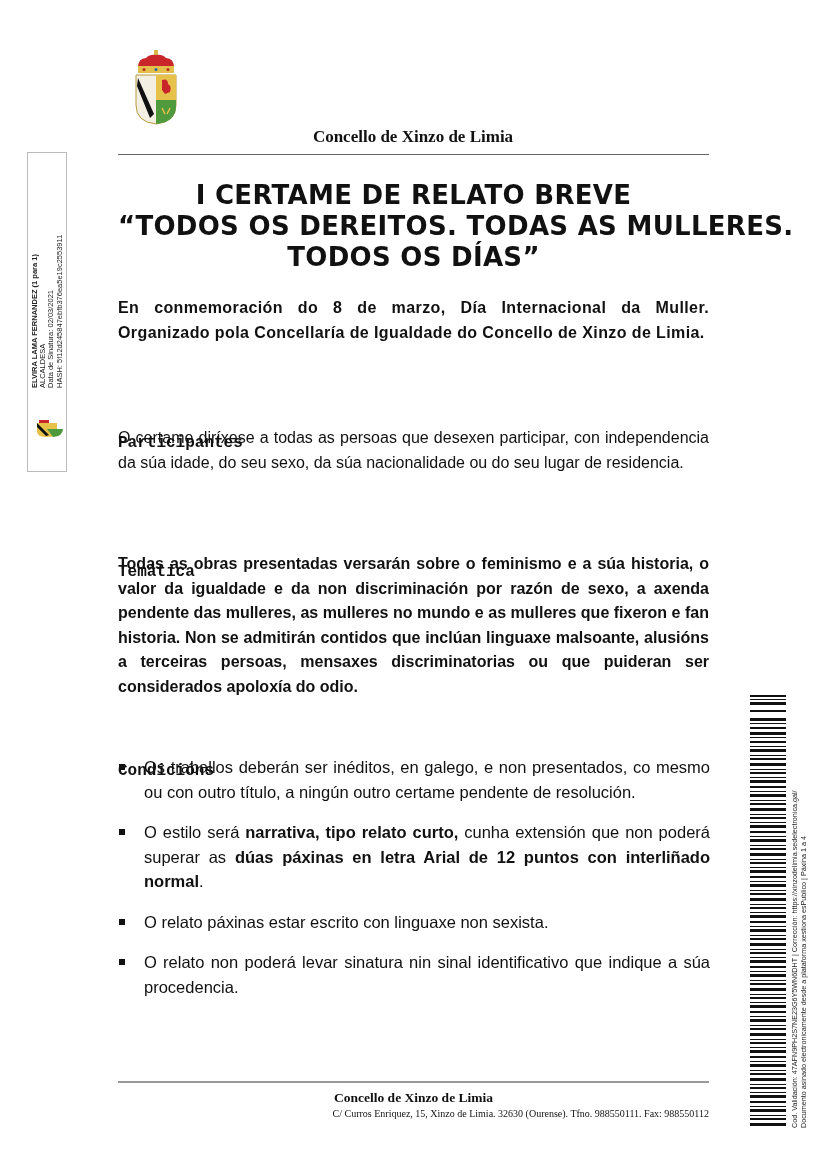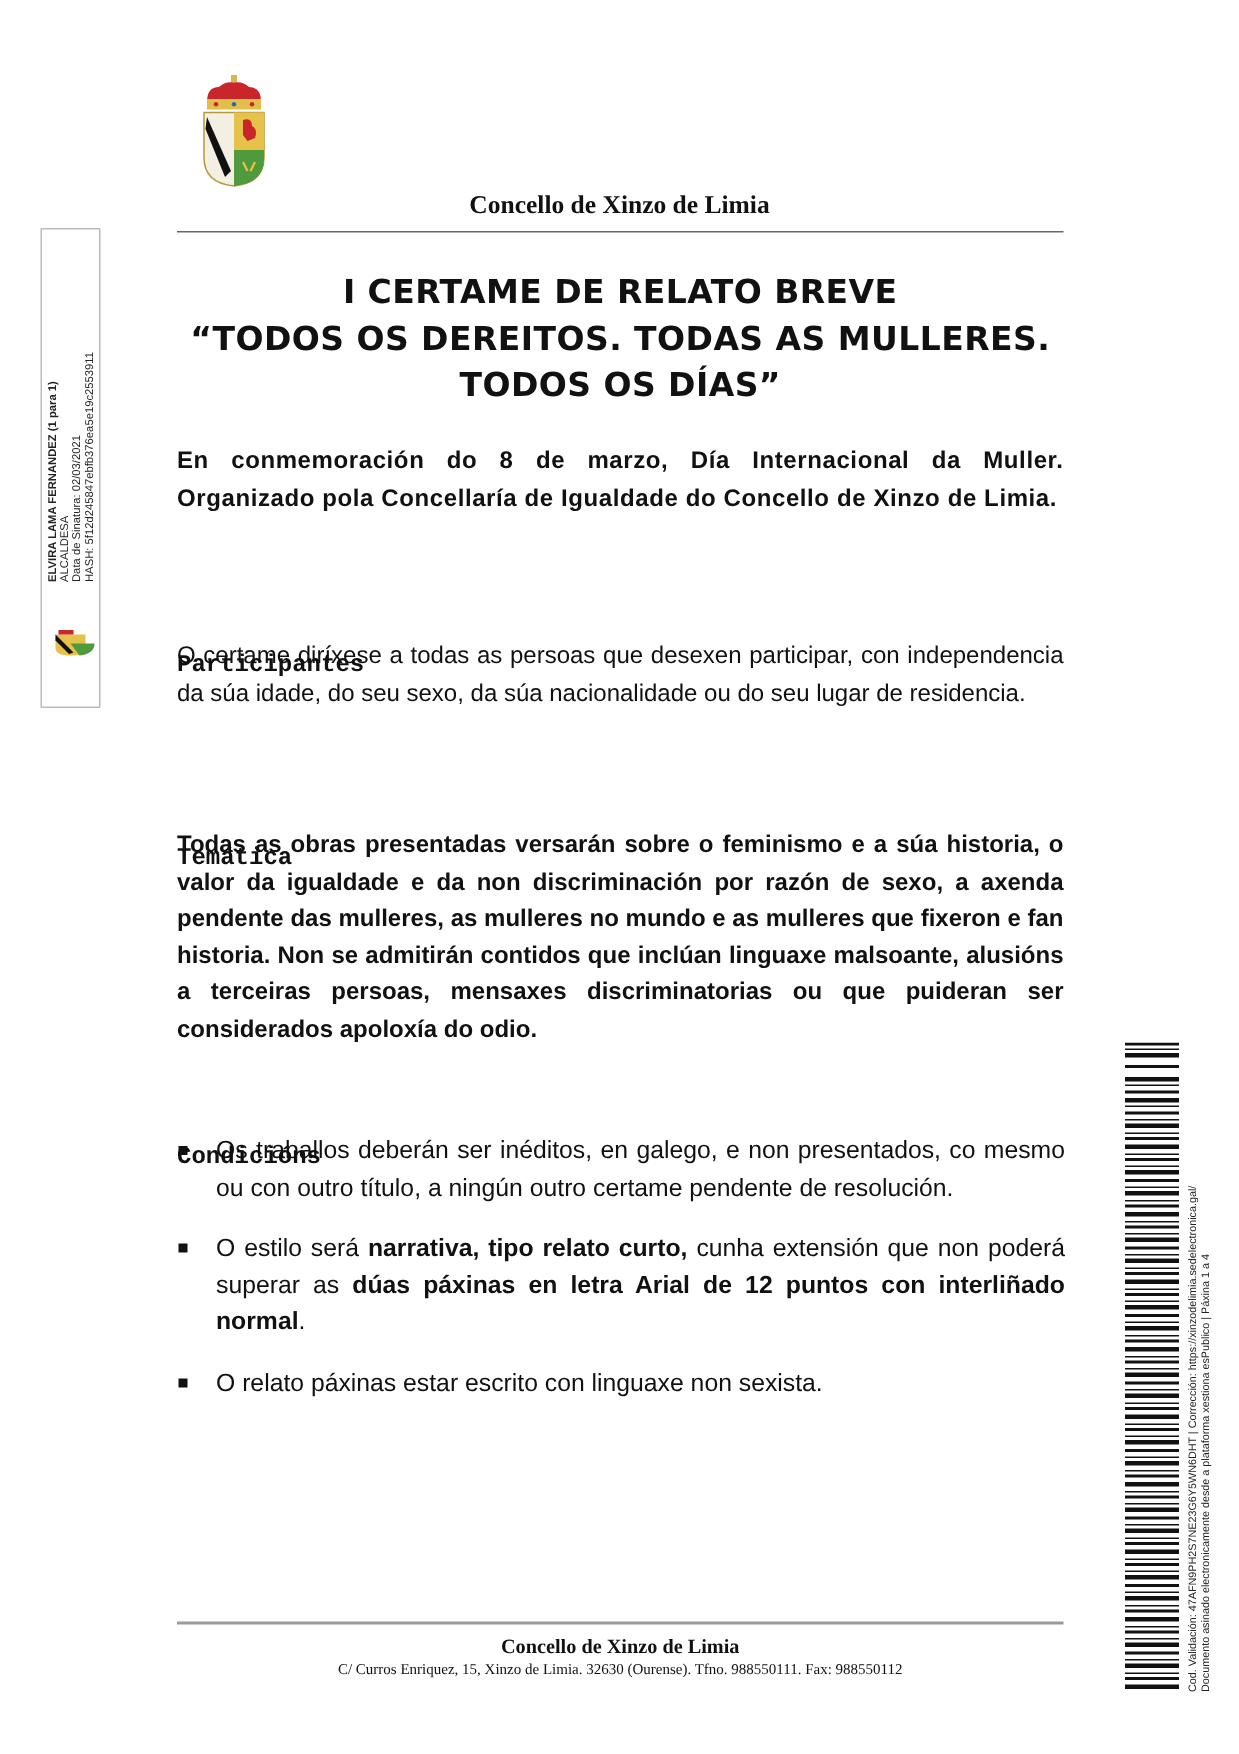--- a/index.html
+++ b/index.html
@@ -7,21 +7,21 @@
   .page { position: absolute; left: 0; top: 0; width: 826px; height: 1169px; }
 
   
   .crest { position: absolute; left: 132px; top: 50px; width: 48px; height: 76px; }
   .header-title { position: absolute; left: 118px; top: 127px; width: 590px; text-align: center;
     font-family: "Liberation Serif", serif; font-weight: bold; font-size: 17px; }
   .header-rule { position: absolute; left: 118px; top: 154px; width: 591px; height: 0; border-top: 1px solid #666; }
 
   
   .doc-title { position: absolute; left: 118px; top: 180px; width: 591px; text-align: center;
-    font-family: "DejaVu Sans", sans-serif; font-weight: bold; font-size: 22px; line-height: 31px; letter-spacing: 0.3px; }
+    font-family: "DejaVu Sans", sans-serif; font-weight: bold; font-size: 26px; line-height: 31px; letter-spacing: 0.3px; }
   .doc-title div { white-space: nowrap; }
 
   
   .body-text { position: absolute; left: 118px; width: 591px; font-family: "Liberation Sans", sans-serif;
     font-size: 16px; line-height: 24.5px; text-align: justify; color: #111; }
   .intro { top: 296px; font-weight: bold; letter-spacing: 0.4px; }
   .h { position: absolute; left: 118px; font-family: Liberation Mono, monospace; font-weight: bold; font-size: 16px; margin-top: 48px; }
   .h-participantes { top: 386px; }
   .p-participantes { top: 426px; }
   .h-tematica { top: 515px; text-align: center; }
@@ -31,21 +31,21 @@
   .cond-list { position: absolute; left: 118px; top: 754px; width: 591px; margin: 1px; padding: 0; list-style: none;
     font-family: "Liberation Sans", sans-serif; font-size: 16.5px; line-height: 24.5px; }
   .cond-list li { position: relative; padding-left: 25px; text-align: justify; margin-bottom: 16px; }
   .cond-list li .bullet { position: absolute; left: 0; top: 9px; width: 6px; height: 6px; background: #111; }
   .cond-list b { font-weight: bold; }
 
   
   .footer-rule { position: absolute; left: 118px; top: 1081px; width: 591px; border-top: 2px solid #999; }
   .footer-name { position: absolute; left: 118px; top: 1090px; width: 591px; text-align: center;
     font-family: "Liberation Serif", serif; font-weight: bold; font-size: 13.5px; }
-  .footer-address { position: absolute; left: 118px; top: 1108px; width: 591px; text-align: center;
+  .footer-address { position: absolute; left: 118px; top: 1108px; width: 591px; text-align: right;
     font-family: "Liberation Serif", serif; font-size: 10px; }
 
   
   .stamp { position: absolute; left: 27px; top: 152px; width: 40px; height: 320px; border: 1px solid #bbb; box-sizing: border-box; }
   .stamp-text { position: absolute; left: 31px; top: 388px; transform-origin: 0 0; transform: rotate(-90deg);
     font-family: "Liberation Sans", sans-serif; font-size: 7.5px; line-height: 8.2px; white-space: nowrap; color: #222; }
   .stamp-text .name { font-weight: bold; }
   .stamp-crest { position: absolute; left: 35px; top: 420px; width: 30px; height: 18px; }
 
   
@@ -98,20 +98,24 @@
       <span class="bullet"></span>
       <span>Os traballos deberán ser inéditos, en galego, e non presentados, co mesmo ou con outro título, a ningún outro certame pendente de resolución.</span>
     </li>
     <li>
       <span class="bullet"></span>
       <span>O estilo será </span><b>narrativa, tipo relato curto,</b><span> cunha extensión que non poderá superar as </span><b>dúas páxinas en letra Arial de 12 puntos con interliñado normal</b><span>.</span>
     </li>
     <li>
       <span class="bullet"></span>
       <span>O relato páxinas estar escrito con linguaxe non sexista.</span>
+    </li>
+    <li>
+      <span class="bullet"></span>
+      <span>O relato non poderá levar sinatura nin sinal identificativo que indique a súa procedencia.</span>
     </li>
   </ul>
 
   <div class="footer-rule"></div>
   <div class="footer-name">Concello de Xinzo de Limia</div>
   <div class="footer-address">C/ Curros Enriquez, 15, Xinzo de Limia. 32630 (Ourense). Tfno. 988550111. Fax: 988550112</div>
 
   <div class="stamp"></div>
   <div class="stamp-text">
     <div class="name">ELVIRA LAMA FERNANDEZ (1 para 1)</div>

